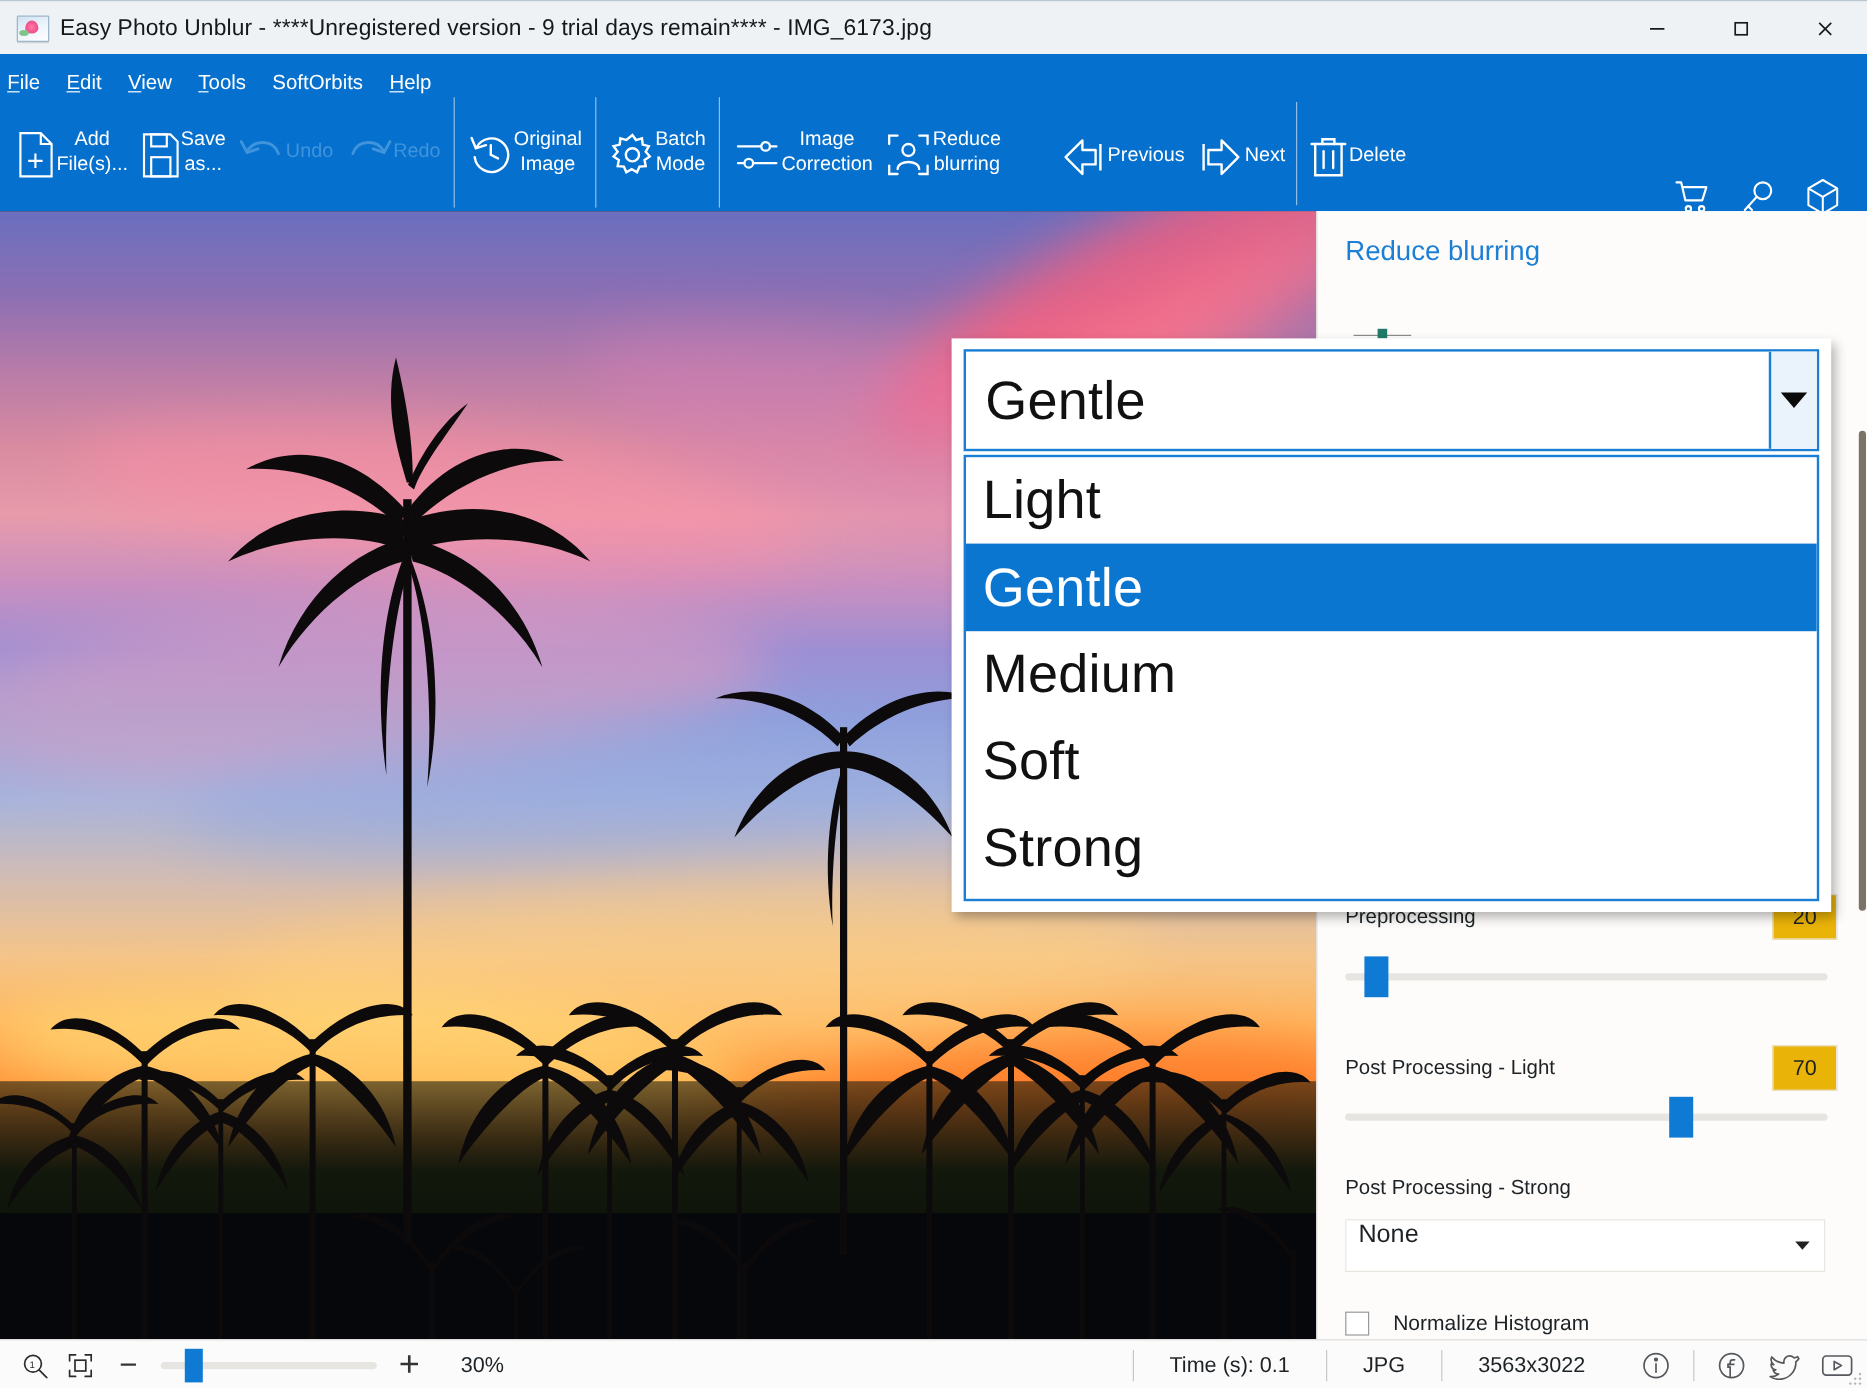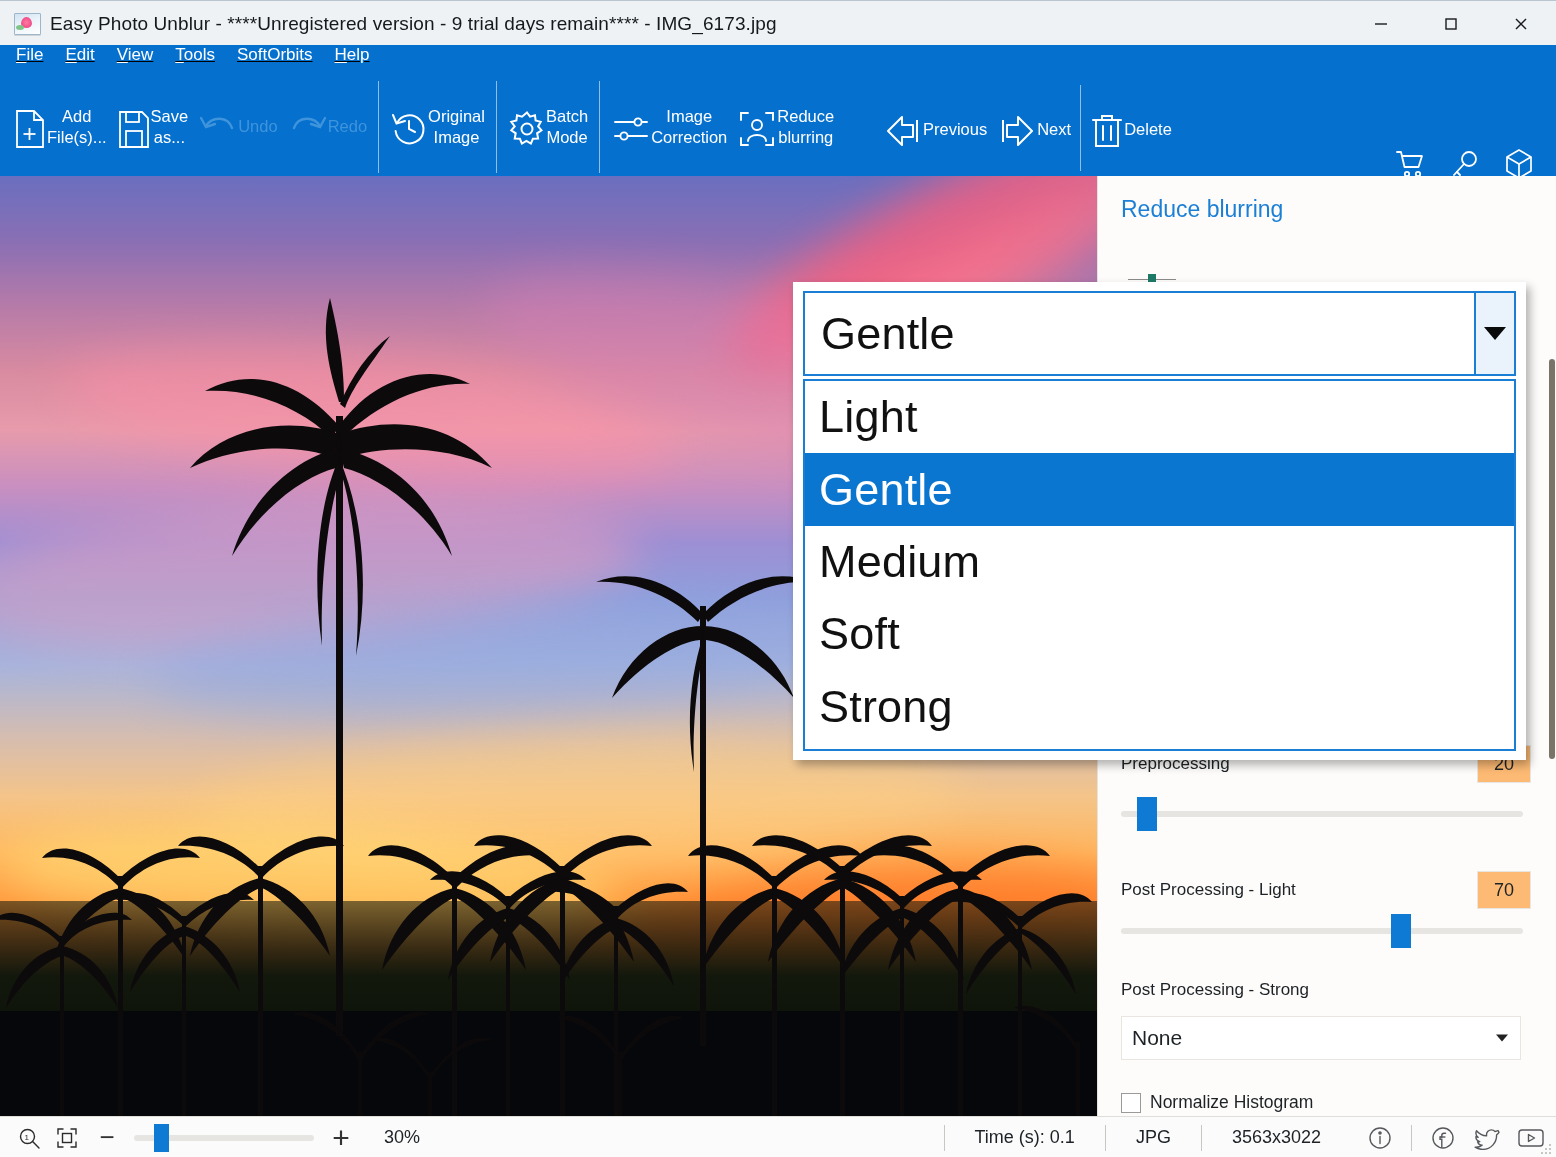--- a/index.html
+++ b/index.html
@@ -47,23 +47,22 @@
   }
   .wc svg{display:block;}
 
   
   .ribbon{
     position:absolute;left:0;top:45px;width:1556px;height:131px;
     background:#0570ce;
     overflow:hidden;
   }
   .menubar{
-    position:absolute;left:0;top:0;height:34px;display:flex;align-items:flex-start;
-    padding-left:16px;
-    text-decoration:underline;
+    position:absolute;left:0;top:0;height:34px;display:flex;align-items:flex-end;
+    padding-left:6px;
   }
   .menu-item{
     color:#ffffff;font-size:17px;margin-right:22px;cursor:default;white-space:nowrap;
   }
   .menu-item u{text-decoration:underline;text-underline-offset:2px;}
 
   .tools{position:absolute;left:8px;top:34px;height:97px;display:flex;align-items:flex-start;}
   .tool{
     width:auto;min-width:62px;padding:0 5px;height:95px;
     display:flex;flex-direction:row;align-items:center;
@@ -144,39 +143,39 @@
     position:absolute;left:30px;top:103px;width:48px;height:1px;background:#8b8b8b;
   }
   .preset-tick{
     position:absolute;left:50px;top:98px;width:8px;height:8px;background:#1e7a66;
   }
 
   .row{position:absolute;left:23px;width:410px;}
   .row-label{font-size:17px;color:#1d2226;}
   .numbox{
     position:absolute;right:0;top:-9px;width:52px;height:36px;
-    border:1px solid #e9e6e1;background:#fdba74;
+    border:1px solid #e9e6e1;background:#eab308;
     display:flex;align-items:center;justify-content:center;
     font-size:18px;color:#1d2226;
   }
   .slider{position:absolute;left:0;width:402px;height:6px;background:#e7e5e2;border-radius:3px;}
   .slider .thumb{position:absolute;top:-14px;width:20px;height:34px;background:#0e7ad4;}
 
   .selectbox{
     position:absolute;left:0;width:400px;height:44px;
     border:1px solid #e9e6e1;background:#fff;
-    display:flex;align-items:center;padding:0 10px;box-sizing:border-box;
+    display:flex;align-items:flex-start;padding:0 10px;box-sizing:border-box;
     font-size:21px;color:#1d2226;
   }
   .selectbox .caret{
     position:absolute;right:12px;top:50%;transform:translateY(-50%);
     width:0;height:0;border-left:6px solid transparent;border-right:6px solid transparent;
     border-top:7px solid #222;
   }
-  .checkrow{position:absolute;left:23px;display:flex;align-items:center;gap:9px;}
+  .checkrow{position:absolute;left:23px;display:flex;align-items:center;gap:20px;}
   .checkbox{
     width:20px;height:20px;border:1px solid #9a9a9a;background:#fff;box-sizing:border-box;
   }
   .checkrow .ctext{font-size:17.5px;color:#1d2226;}
 
   .panel-scrollbar{
     position:absolute;right:1px;top:0;width:8px;height:940px;background:transparent;
   }
   .panel-scrollbar .thumbv{
     position:absolute;left:1px;top:183px;width:6px;height:400px;background:#7a7468;border-radius:3px;

